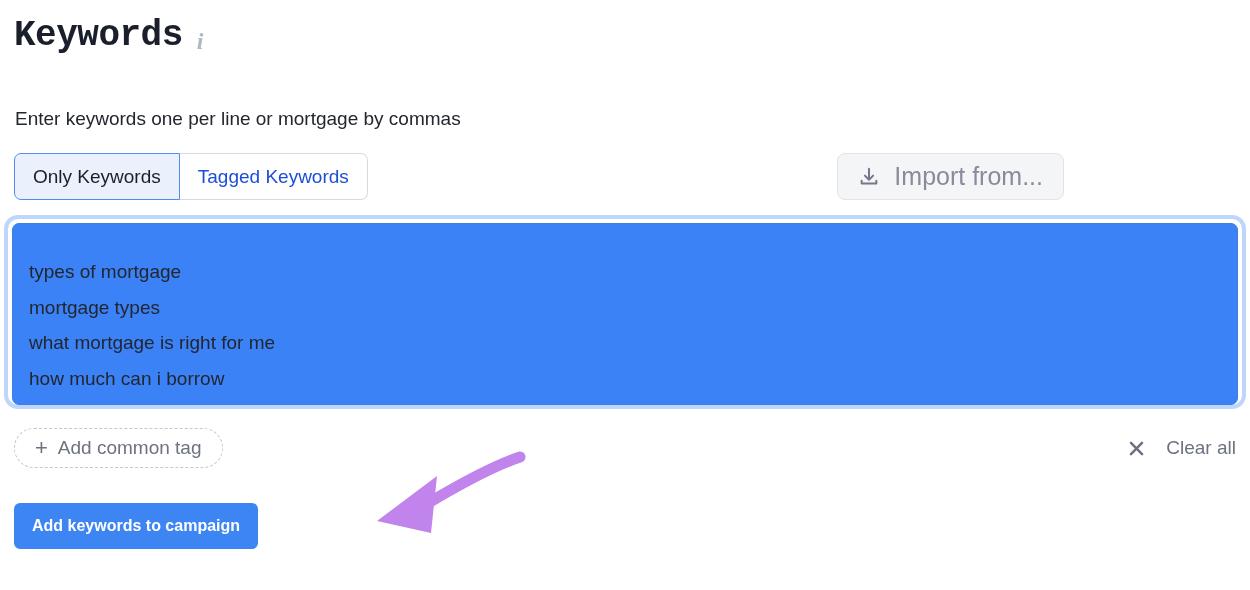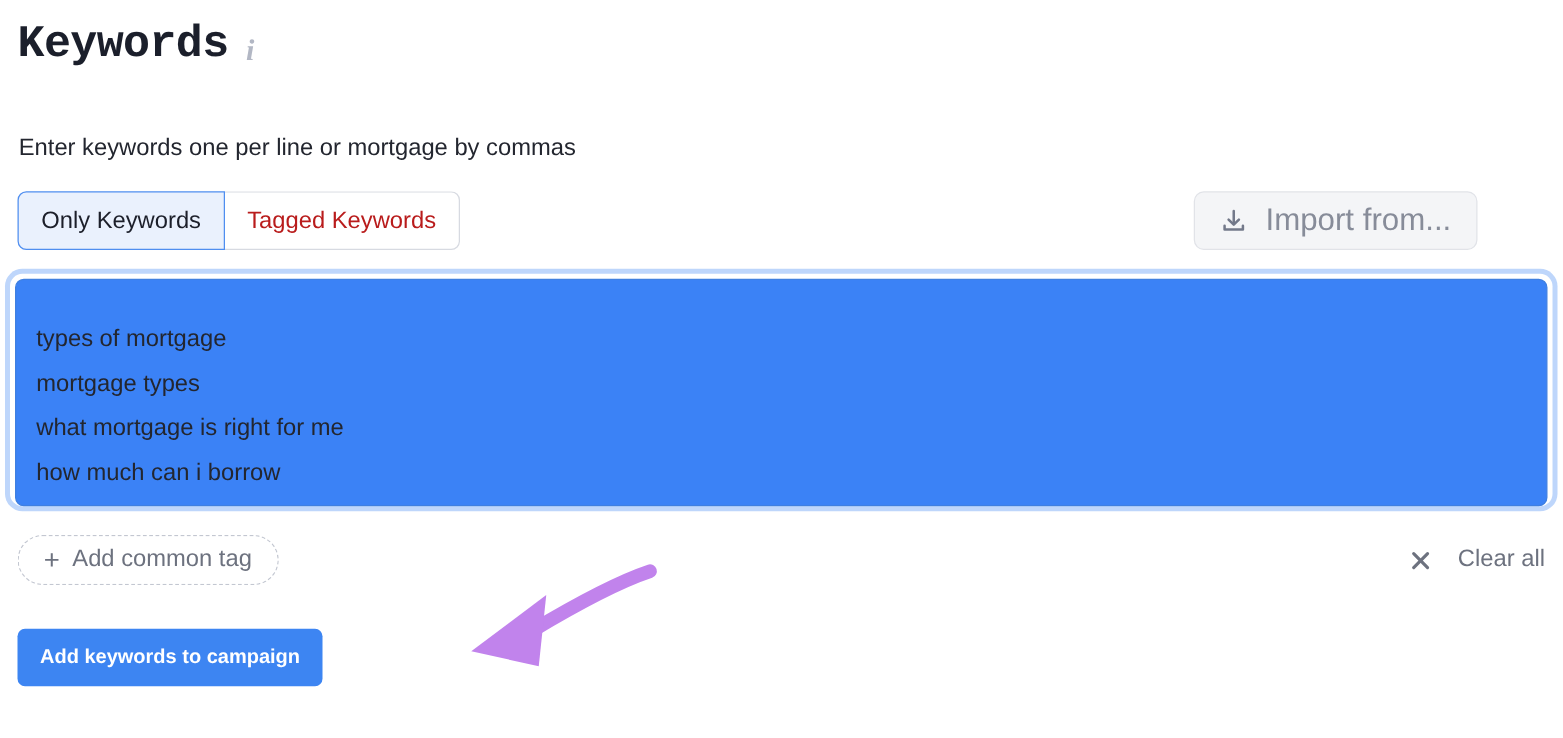--- a/index.html
+++ b/index.html
@@ -61,39 +61,39 @@
     font-size: 19px;
     color: #23262f;
     line-height: 26px;
   }
 
   
   .tabs-row {
     position: absolute;
     left: 14px;
     top: 153px;
-    width: 1168px;
+    width: 1050px;
     height: 47px;
   }
   .seg-group {
     position: absolute;
     left: 0;
     top: 0;
     display: flex;
     height: 47px;
   }
   .seg-btn {
     height: 47px;
     box-sizing: border-box;
     display: flex;
     align-items: center;
     justify-content: center;
     padding: 0 18px;
     font-size: 19px;
-    color: #b91c1c;
+    color: #1d4ed8;
     background: #ffffff;
     border: 1px solid #d7dae1;
     cursor: pointer;
     white-space: nowrap;
   }
   .seg-btn.first {
     border-top-left-radius: 7px;
     border-bottom-left-radius: 7px;
   }
   .seg-btn.last {

